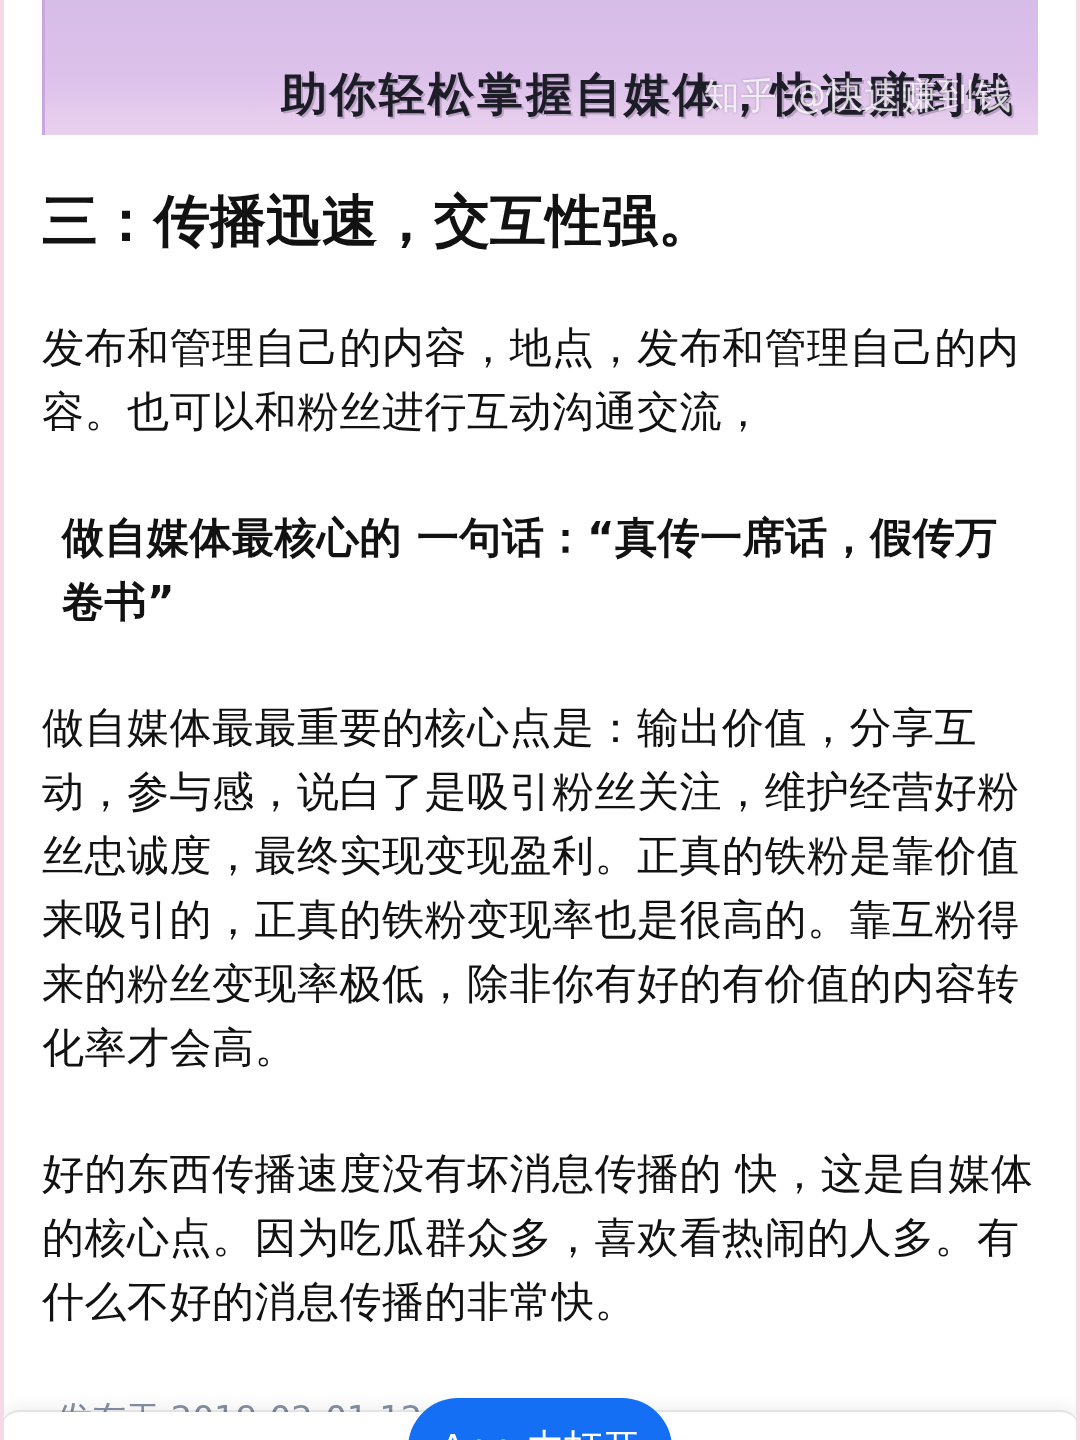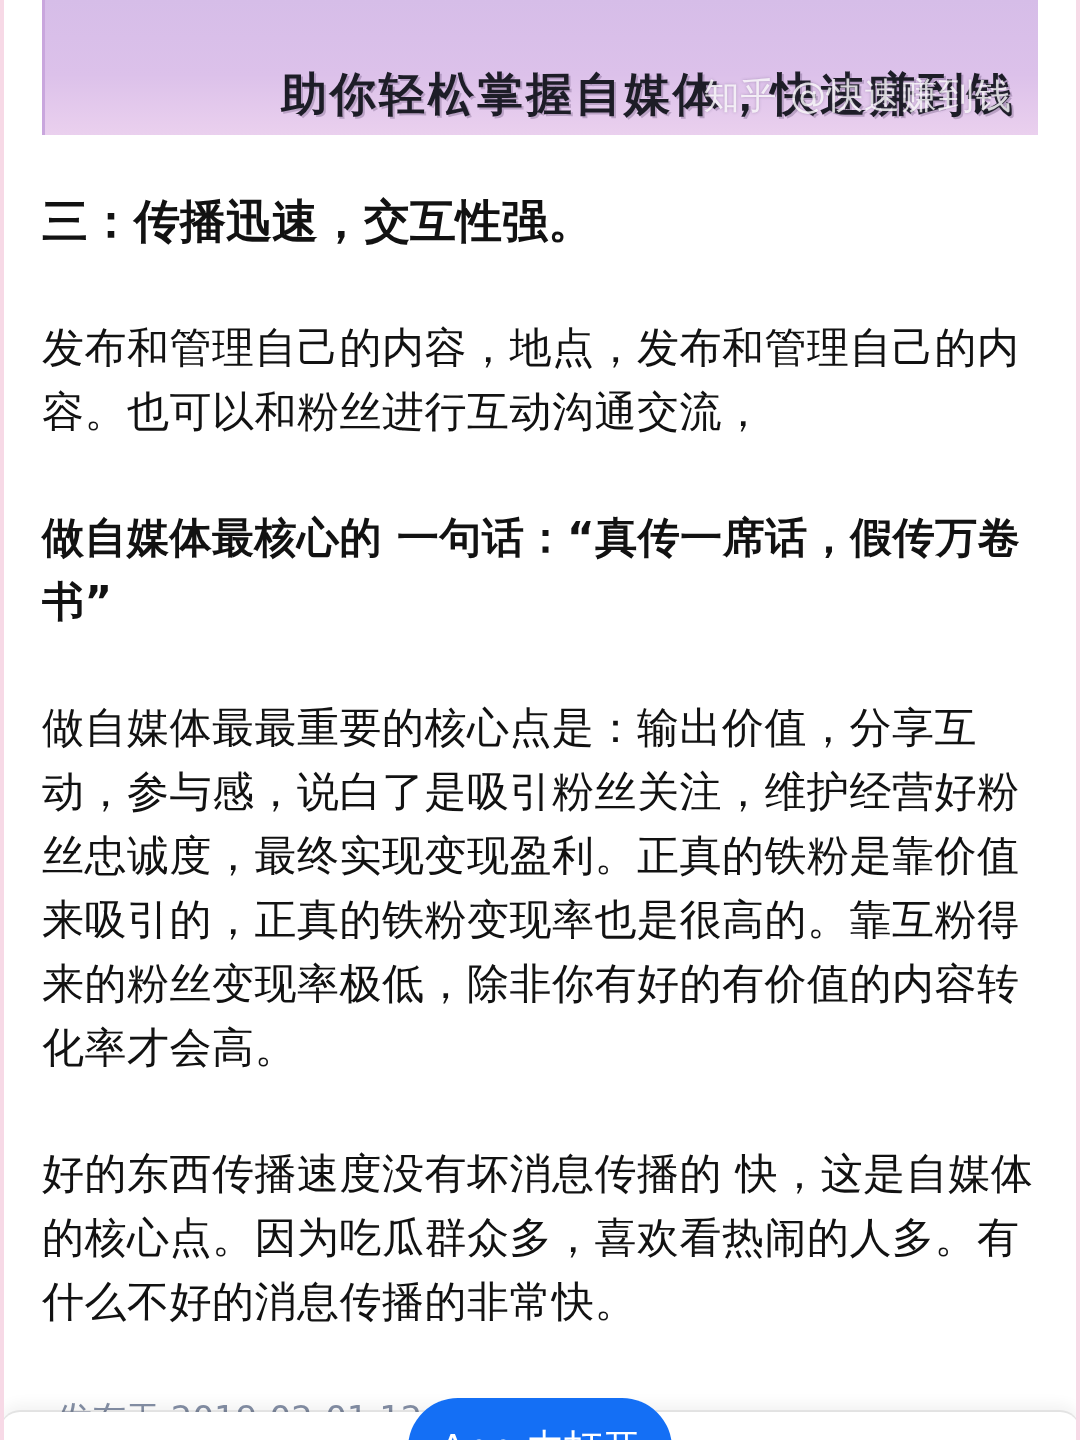--- a/index.html
+++ b/index.html
@@ -39,28 +39,28 @@
     z-index:2;
   }
 
   
   .content{
     position:absolute;left:42px;right:42px;top:135px;
     color:#121212;
   }
   .content h1{
     margin:53px 0 0 0;
-    font-size:46px;line-height:66px;font-weight:700;
+    font-size:56px;line-height:66px;font-weight:700;
   }
   .content p{
     margin:62px 0 0 0;
     font-size:42px;line-height:64px;font-weight:400;
     letter-spacing:0.5px;
   }
-  .content p.bold{font-weight:700;}
+  .content p.bold{font-weight:700;margin-left:20px;}
 
   
   .timestamp{
     position:absolute;left:58px;top:1396px;
     font-size:34px;color:#8590a6;white-space:nowrap;
     z-index:3;
   }
   .bottom-bar{
     position:absolute;left:0;right:0;top:1412px;height:40px;
     background:#ffffff;

